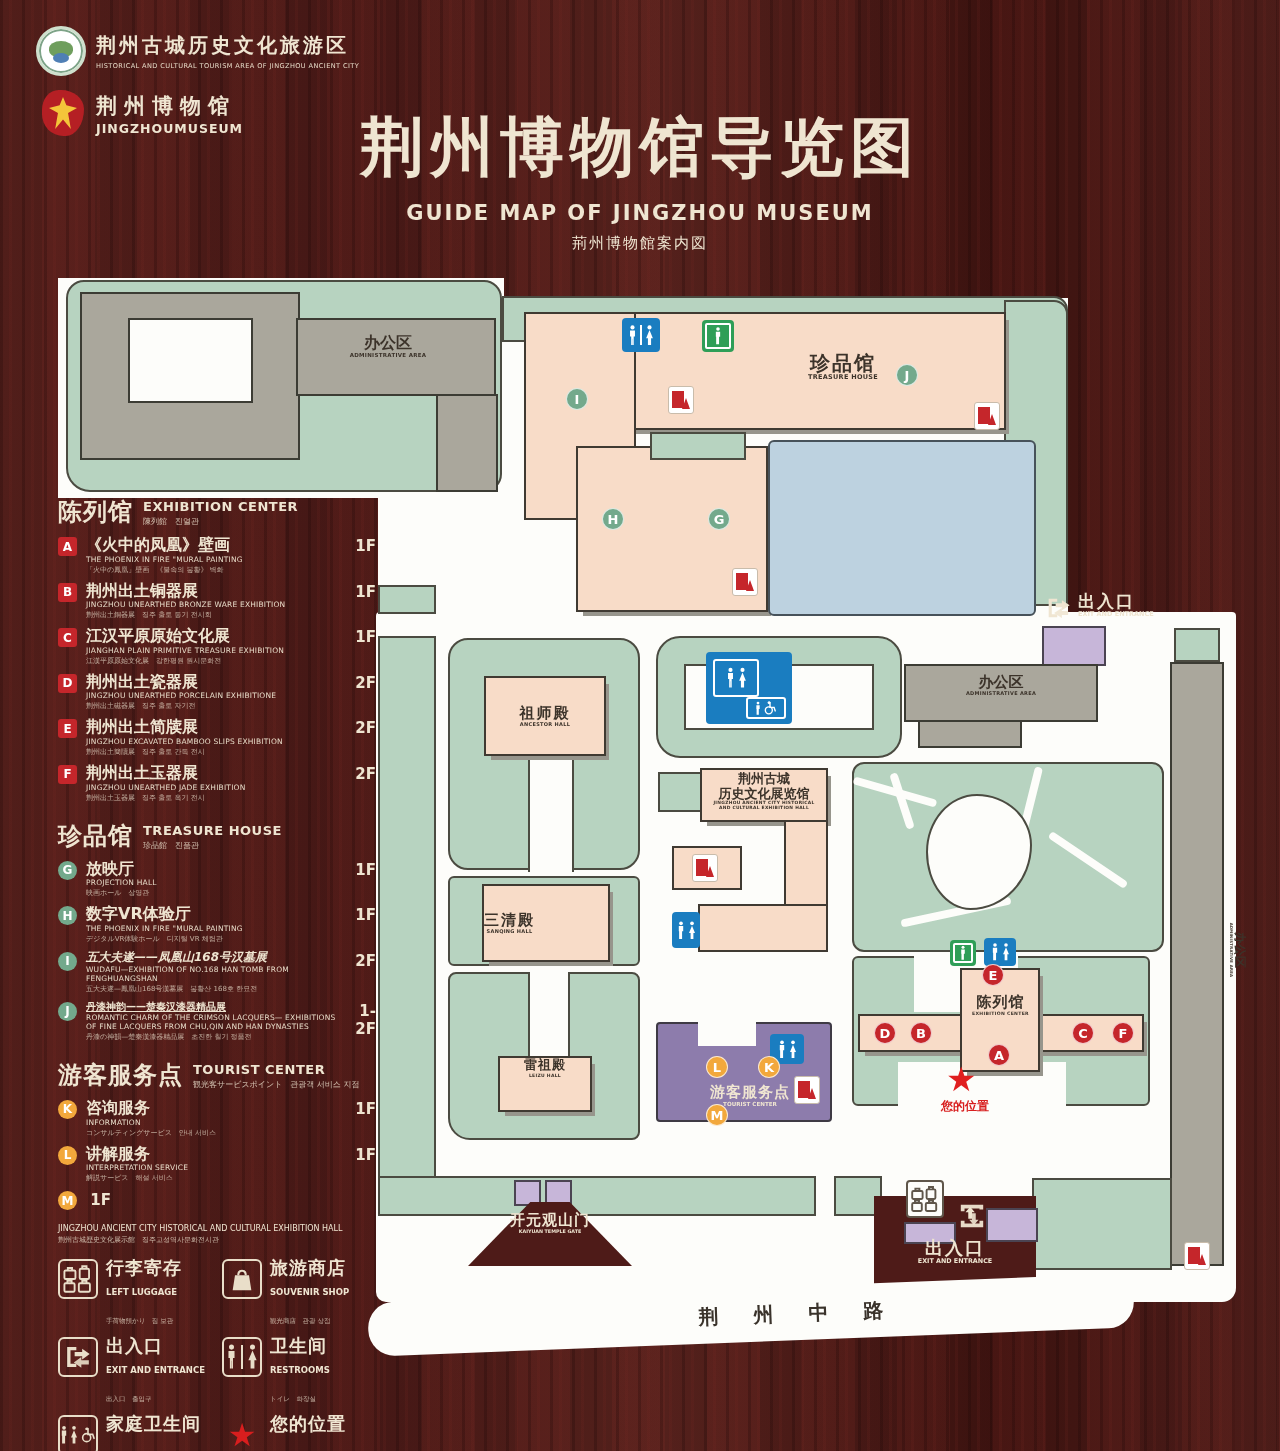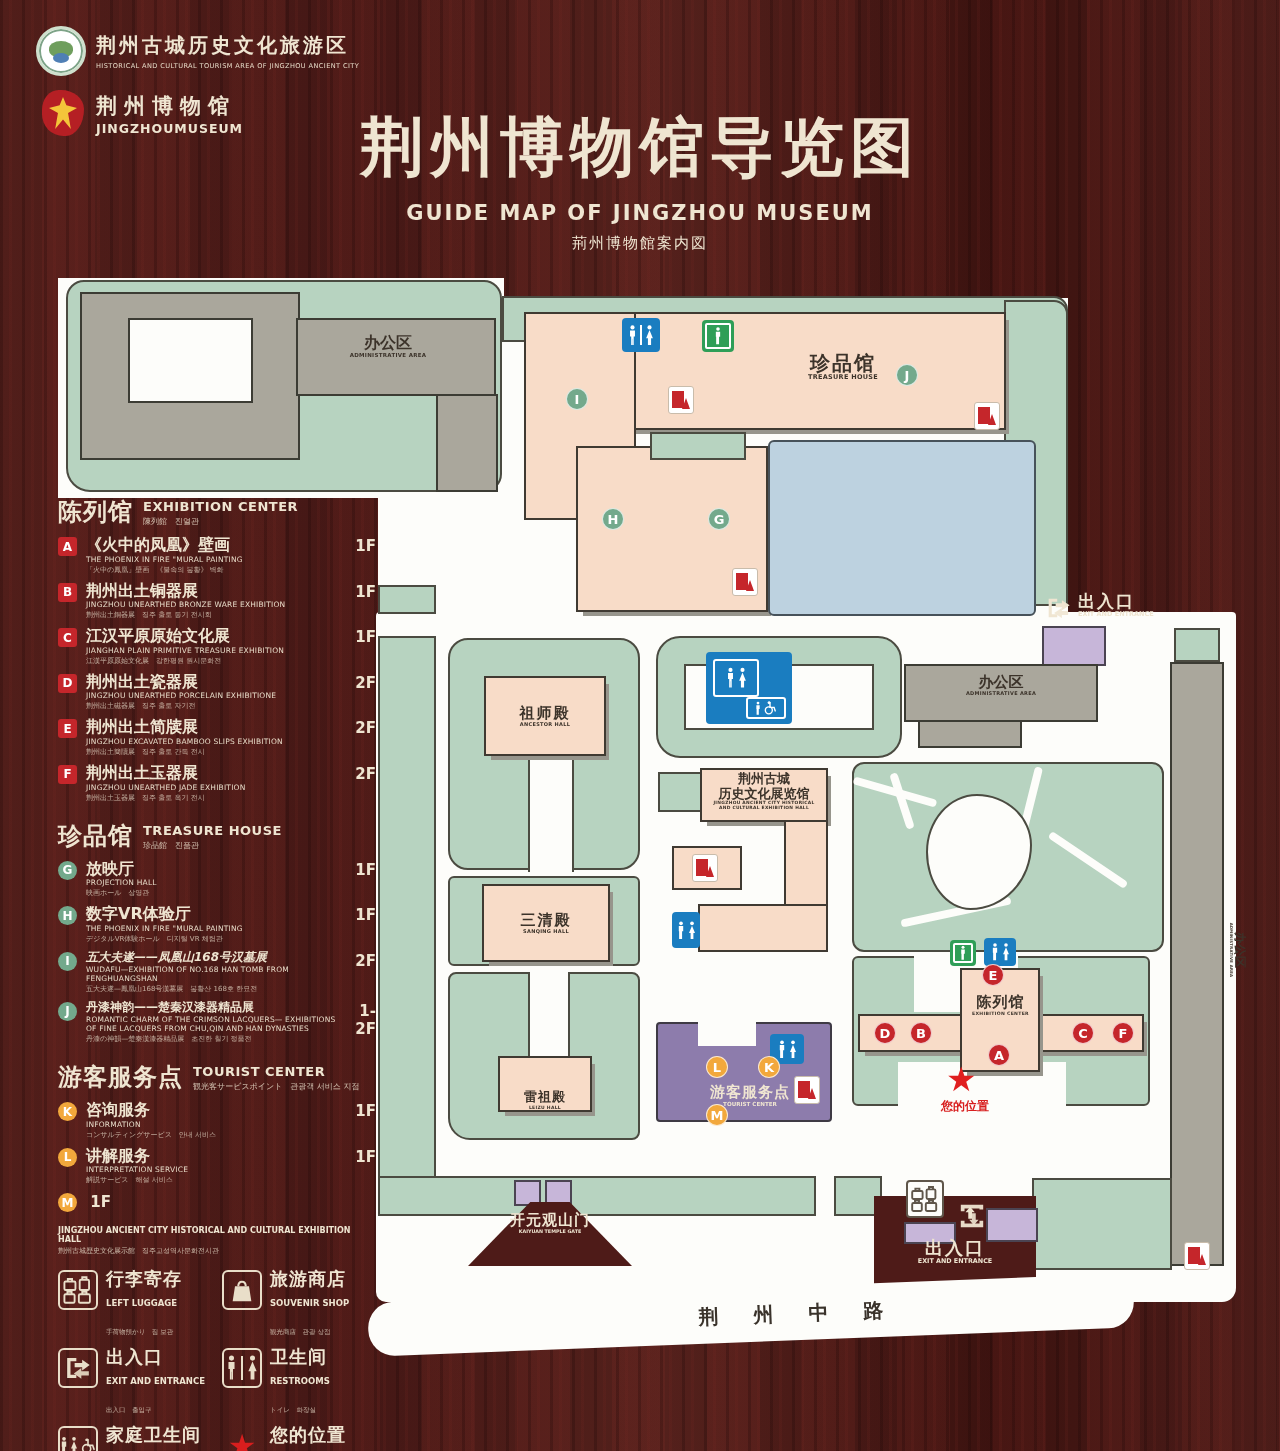--- a/index.html
+++ b/index.html
@@ -100,21 +100,21 @@
   .chip.round{ border-radius:50%; background:#73a98c; }
   .chip.orange{ border-radius:50%; background:#f2a83c; }
   .ibody{ flex:1; margin-left:9px; }
   .icn{ font-size:16px; font-weight:bold; line-height:1.1; }
   .ien{ font-size:7.5px; letter-spacing:.2px; margin-top:1px; opacity:.95; }
   .isub{ font-size:7px; opacity:.7; margin-top:1px; }
   .ifloor{ flex:none; width:34px; text-align:right; font-size:15px; font-weight:bold; margin-top:1px; }
   .gap{ height:10px; }
   .hall-head{ margin-top:14px; }
   .hall-cn{ font-size:22px; font-weight:bold; letter-spacing:1px; }
-  .hall-en{ font-size:8px; font-weight:bold; margin-top:3px; }
+  .hall-en{ font-size:8px; font-weight:normal; margin-top:3px; }
   .hall-sub{ font-size:7px; opacity:.75; margin-top:2px; }
   .symbols{ margin-top:14px; display:grid; grid-template-columns:1fr 1fr; column-gap:10px; row-gap:11px; }
   .sym{ display:flex; align-items:flex-start; }
   .lg-ic{ flex:none; width:40px; height:40px; border:2.5px solid #e9dec9; border-radius:6px;
      position:relative; display:flex; align-items:center; justify-content:center; }
   .lg-ic.noborder{ border:none; }
   .sym-body{ margin-left:8px; }
   .sym-cn{ font-size:18px; font-weight:bold; letter-spacing:1px; line-height:1; }
   .sym-en{ font-size:8.5px; font-weight:bold; margin-top:10px; }
   .sym-sub{ font-size:6.5px; opacity:.7; margin-top:20px; }
@@ -264,30 +264,30 @@
   <div class="abs mint" style="left:448px; top:638px; width:192px; height:232px; border-radius:20px;"></div>
   <div class="abs white-notch" style="left:528px; top:756px; width:46px; height:116px; border-left:2px solid #4b4b41; border-right:2px solid #4b4b41;"></div>
   <div class="abs pink" style="left:484px; top:676px; width:122px; height:80px; display:flex; align-items:center; justify-content:center;">
     <div class="map-label">
         <div class="cn" style="font-size:15px; letter-spacing:2px;">祖师殿</div>
       <div class="en" style="font-size:5px;">ANCESTOR HALL</div>
       </div>
   </div>
 
   <div class="abs mint" style="left:448px; top:876px; width:192px; height:90px; border-radius:6px;"></div>
-  <div class="abs pink" style="left:482px; top:884px; width:128px; height:78px; display:flex; align-items:center; justify-content:center;">
+  <div class="abs pink" style="left:482px; top:884px; width:128px; height:78px; display:flex; align-items:center; justify-content:flex-start;">
     <div class="map-label">
         <div class="cn" style="font-size:15px; letter-spacing:2px;">三清殿</div>
       <div class="en" style="font-size:5px;">SANQING HALL</div>
       </div>
   </div>
 
   <div class="abs mint" style="left:448px; top:972px; width:192px; height:168px; border-radius:8px 8px 8px 22px;"></div>
   <div class="abs white-notch" style="left:528px; top:972px; width:42px; height:84px; border-left:2px solid #4b4b41; border-right:2px solid #4b4b41;"></div>
-  <div class="abs pink" style="left:498px; top:1056px; width:94px; height:56px; display:flex; align-items:flex-end; justify-content:center;">
+  <div class="abs pink" style="left:498px; top:1056px; width:94px; height:56px; display:flex; align-items:flex-start; justify-content:center;">
     <div class="map-label">
         <div class="cn" style="font-size:13px; letter-spacing:1px;">雷祖殿</div>
       <div class="en" style="font-size:4.5px;">LEIZU HALL</div>
       </div>
   </div>
 
   <div class="abs mint" style="left:658px; top:772px; width:44px; height:40px;"></div>
   <div class="abs pink" style="left:700px; top:768px; width:128px; height:54px;"></div>
   <div class="abs pink" style="left:784px; top:820px; width:44px; height:132px; box-shadow:none;"></div>
   <div class="abs pink" style="left:698px; top:904px; width:130px; height:48px; box-shadow:none;"></div>
@@ -557,21 +557,21 @@
       <div class="ibody">
           <div class="icn" style="font-size:12px;font-style:italic;">五大夫遂——凤凰山168号汉墓展</div>
         <div class="ien">WUDAFU—EXHIBITION OF NO.168 HAN TOMB FROM FENGHUANGSHAN</div>
         <div class="isub">五大夫遂—鳳凰山168号漢墓展　봉황산 168호 한묘전</div>
         </div>
       <div class="ifloor">2F</div>
     </div>
     <div class="item">
       <div class="chip round">J</div>
       <div class="ibody">
-          <div class="icn" style="font-size:12px;">丹漆神韵——楚秦汉漆器精品展</div>
+          <div class="icn" style="font-size:10px;text-decoration:underline;">丹漆神韵——楚秦汉漆器精品展</div>
         <div class="ien">ROMANTIC CHARM OF THE CRIMSON LACQUERS— EXHIBITIONS OF FINE LACQUERS FROM CHU,QIN AND HAN DYNASTIES</div>
         <div class="isub">丹漆の神韻—楚秦漢漆器精品展　초진한 칠기 정품전</div>
         </div>
       <div class="ifloor">1-2F</div>
     </div>
 
     <div class="gap"></div>
 
     <div class="sec-head">
       <div class="sec-cn">游客服务点</div>

